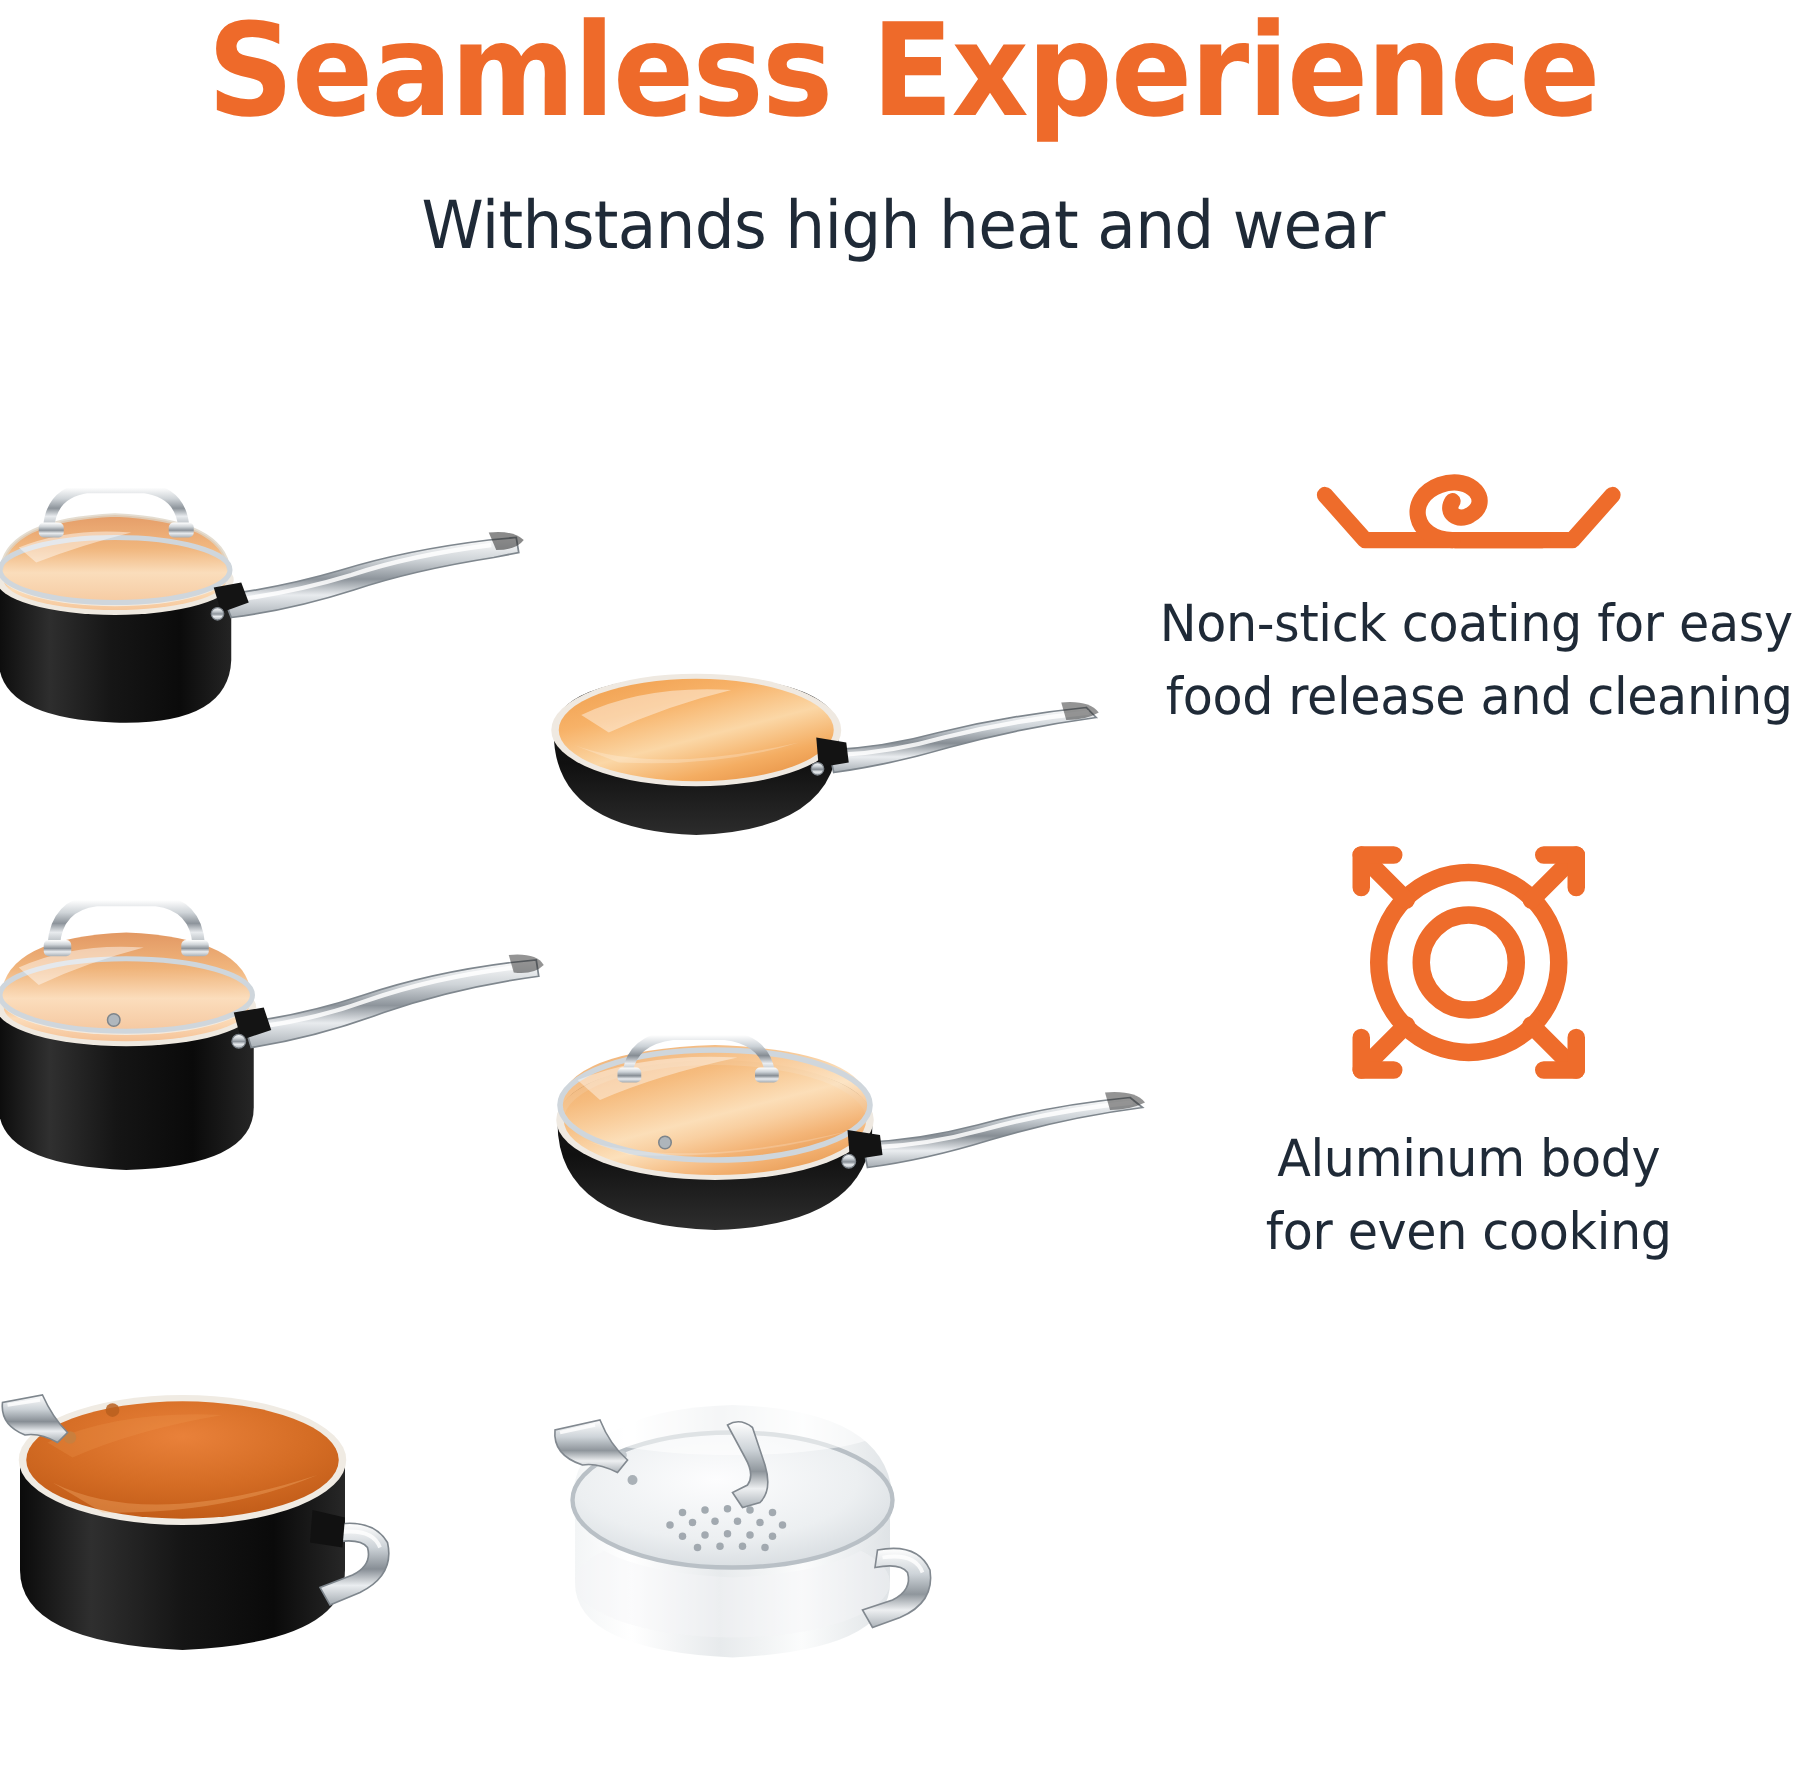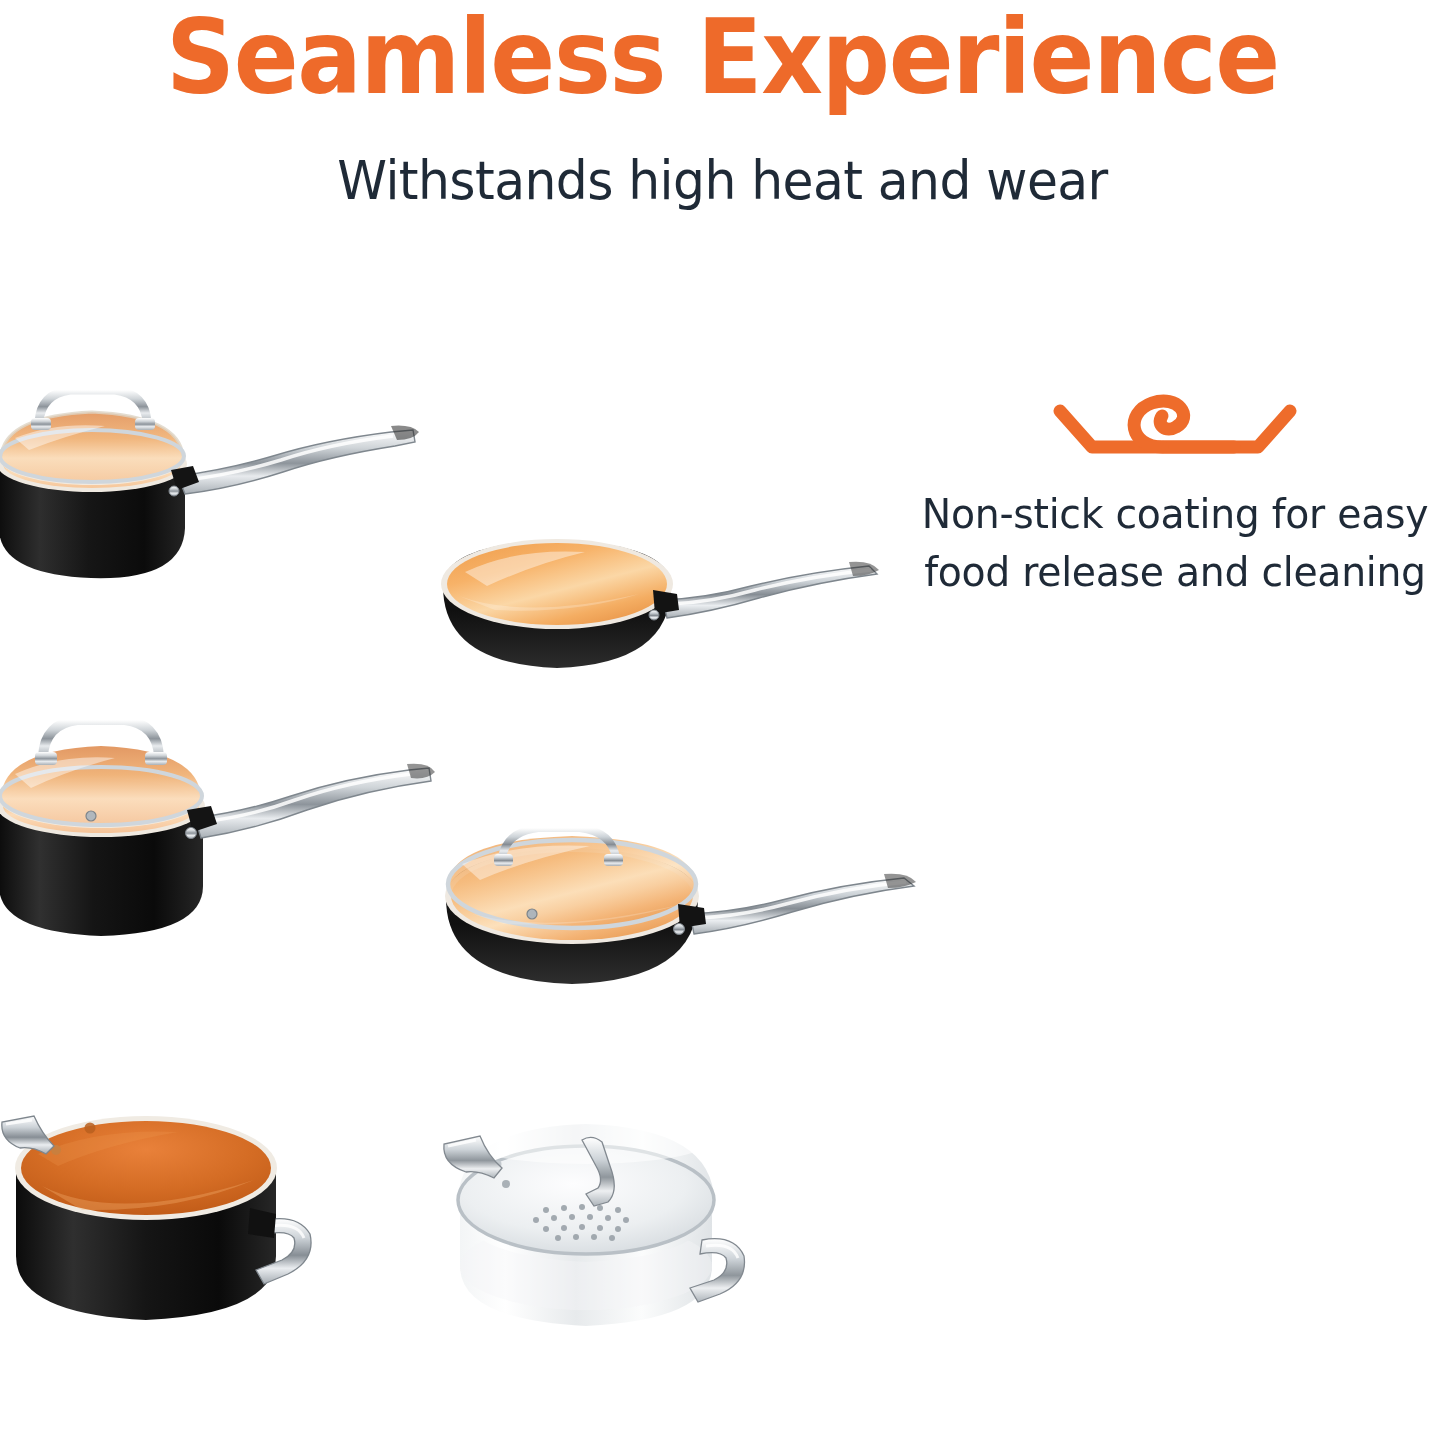--- a/index.html
+++ b/index.html
@@ -61,21 +61,21 @@
     margin: 0 auto;
   }
   .feature .ftext {
     font-size: 41px;
     line-height: 1.42;
     color: #1f2a37;
     font-family: "DejaVu Sans", sans-serif;
     letter-spacing: -0.3px;
     transform: scaleX(0.96);
   }
-  #feature-nonstick { top: 385px; }
+  #feature-nonstick { top: 370px; text-align: right; }
   #feature-nonstick .ftext { margin-top: 14px; }
   #feature-aluminum { top: 664px; }
   #feature-aluminum .ftext { margin-top: 22px; }
   #feature-ovensafe { top: 1082px; }
   #feature-ovensafe .ftext { margin-top: 16px; }
 
   
   .cookware {
     position: absolute;
   }
@@ -390,15 +390,36 @@
         <path d="M120 62 L190 62"></path>
         <path d="M118 62 C 86 62 80 28 108 18 C 134 9 150 32 132 42 C 122 48 112 40 118 31"></path>
       </g>
     </svg>
     <div class="ftext">
       <div>Non-stick coating for easy</div>
       <div>food release and cleaning</div>
     </div>
   </div>
 
+  <div class="feature" id="feature-aluminum">
+    <svg class="ficon" width="212" height="212" viewBox="0 0 212 212">
+      <g fill="none" stroke="#ee6c2b" stroke-width="14" stroke-linecap="round" stroke-linejoin="round">
+        <circle cx="106" cy="106" r="72"></circle>
+        <circle cx="106" cy="106" r="38"></circle>
+
+        <path d="M56 56 L20 20"></path>
+        <path d="M20 46 L20 20 L46 20"></path>
+        <path d="M156 56 L192 20"></path>
+        <path d="M166 20 L192 20 L192 46"></path>
+        <path d="M56 156 L20 192"></path>
+        <path d="M20 166 L20 192 L46 192"></path>
+        <path d="M156 156 L192 192"></path>
+        <path d="M166 192 L192 192 L192 166"></path>
+      </g>
+    </svg>
+    <div class="ftext">
+      <div>Aluminum body</div>
+      <div>for even cooking</div>
+    </div>
+  </div>
 
 
 </div>
 
 </body></html>

